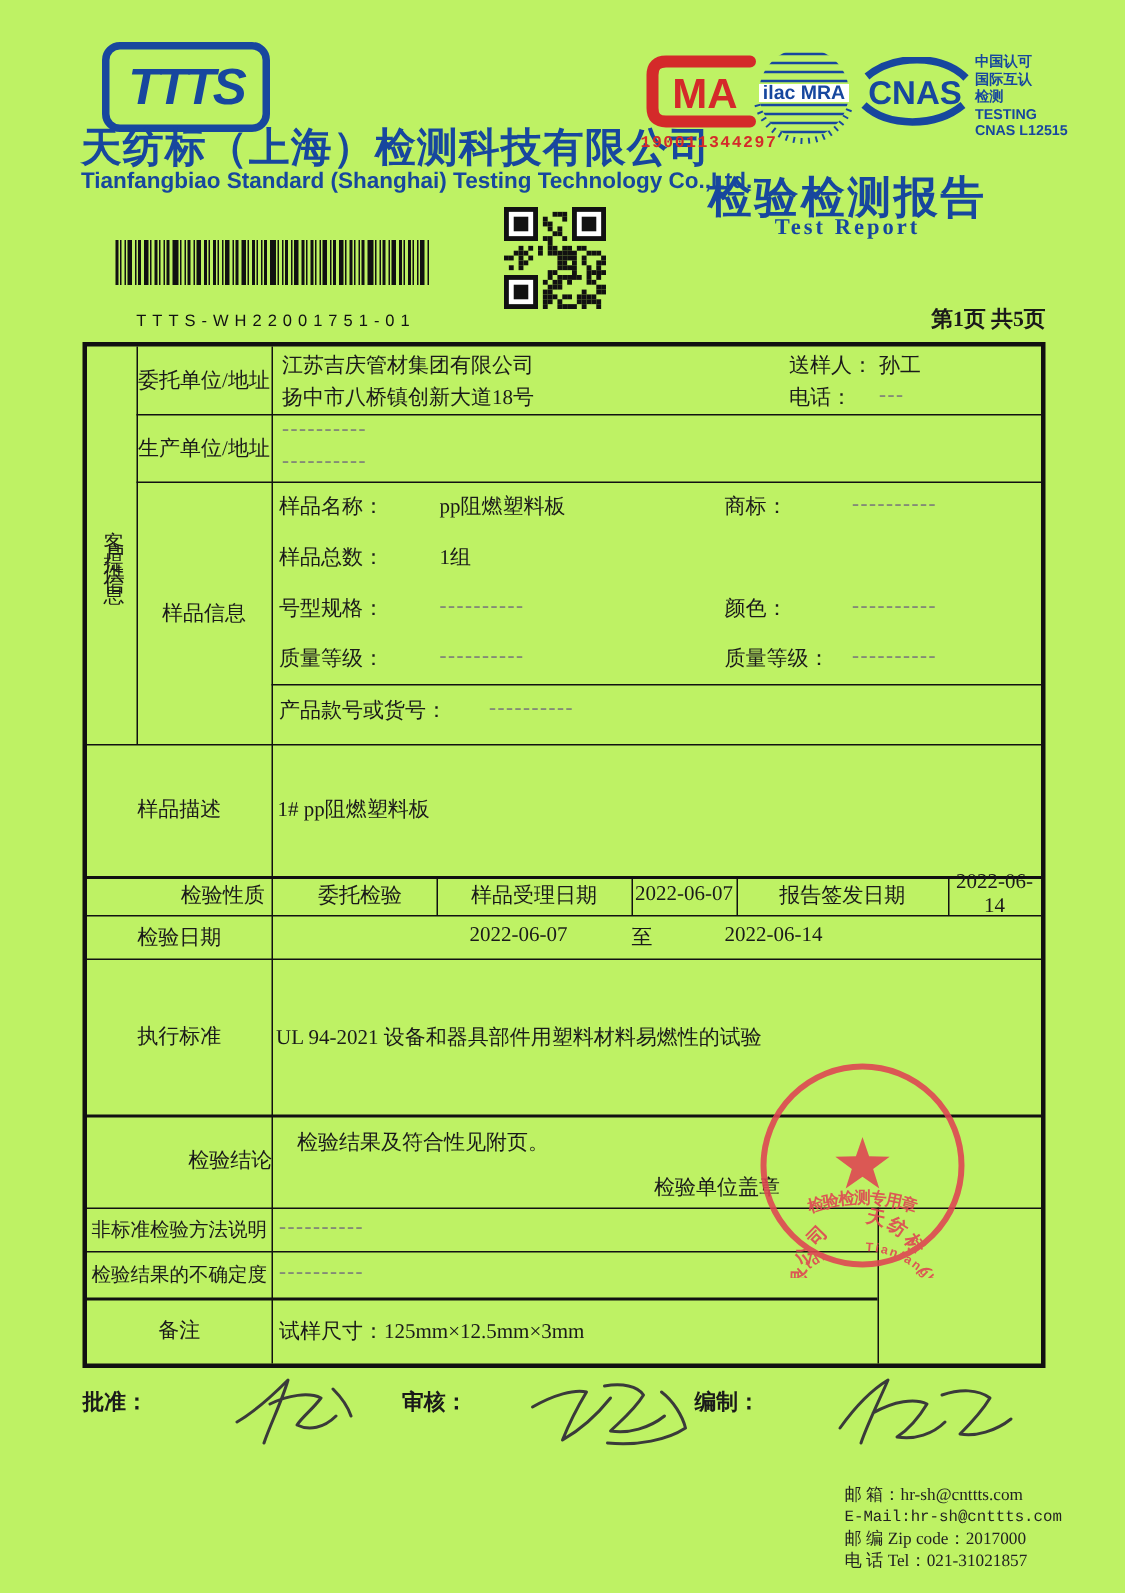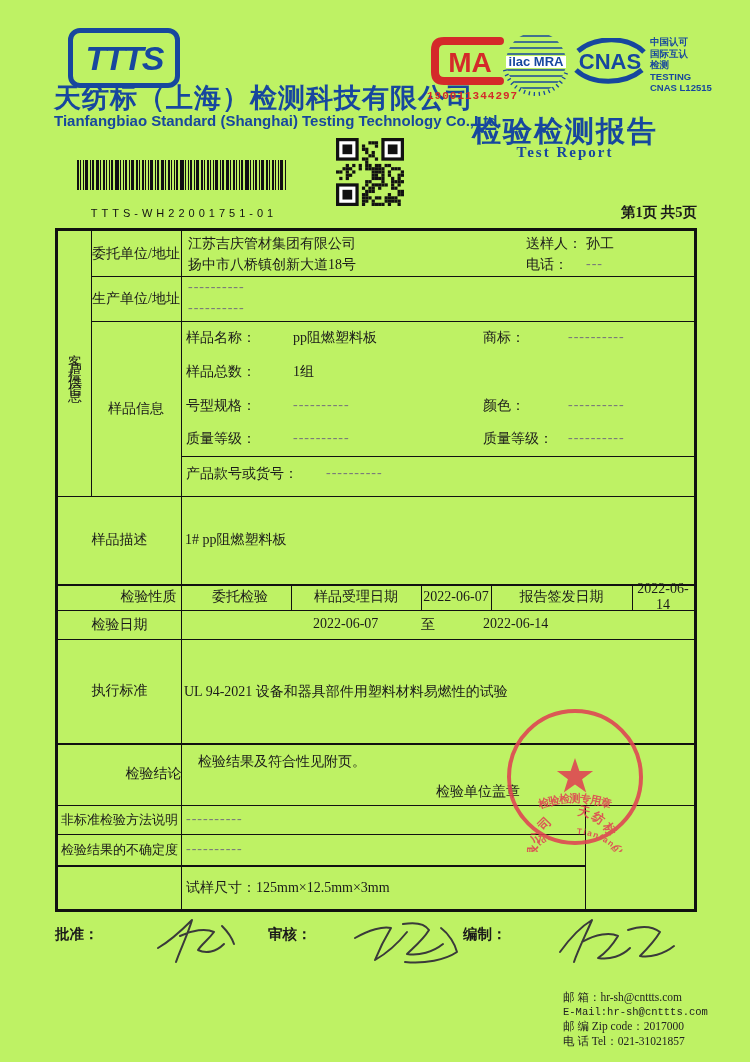--- a/index.html
+++ b/index.html
@@ -399,20 +399,21 @@
     <div class="cell-label" style="left:10px;top:512px;width:123px;height:62px;margin-left:24px;">检验结论</div>
     <div class="txt" style="left:140px;top:522px;">检验结果及符合性见附页。</div>
     <div class="txt" style="left:378px;top:552px;">检验单位盖章</div>
 
     <div class="cell-label" style="left:0;top:574px;width:123px;height:29px;font-size:13px;">非标准检验方法说明</div>
     <div class="txt dash" style="left:128px;top:580px;">----------</div>
 
     <div class="cell-label" style="left:0;top:603px;width:123px;height:31px;font-size:13px;">检验结果的不确定度</div>
     <div class="txt dash" style="left:128px;top:610px;">----------</div>
 
+    <div class="cell-label" style="left:0;top:634px;width:123px;height:44px;">备注</div>
     <div class="txt" style="left:128px;top:648px;">试样尺寸：125mm×12.5mm×3mm</div>
   </div>
 
   <svg class="abs stamp" width="150" height="150" viewBox="0 0 150 150">
     <defs>
       <path id="ringEn" d="M75,132 A57,57 0 1,1 74.9,132"></path>
       <path id="ringCn" d="M75,113 A38,38 0 1,1 74.9,113"></path>
       <path id="arcBottom" d="M36,108 Q75,92 114,108"></path>
     </defs>
     <circle cx="75" cy="75" r="66" fill="none" stroke="#e04352" stroke-width="4"></circle>

